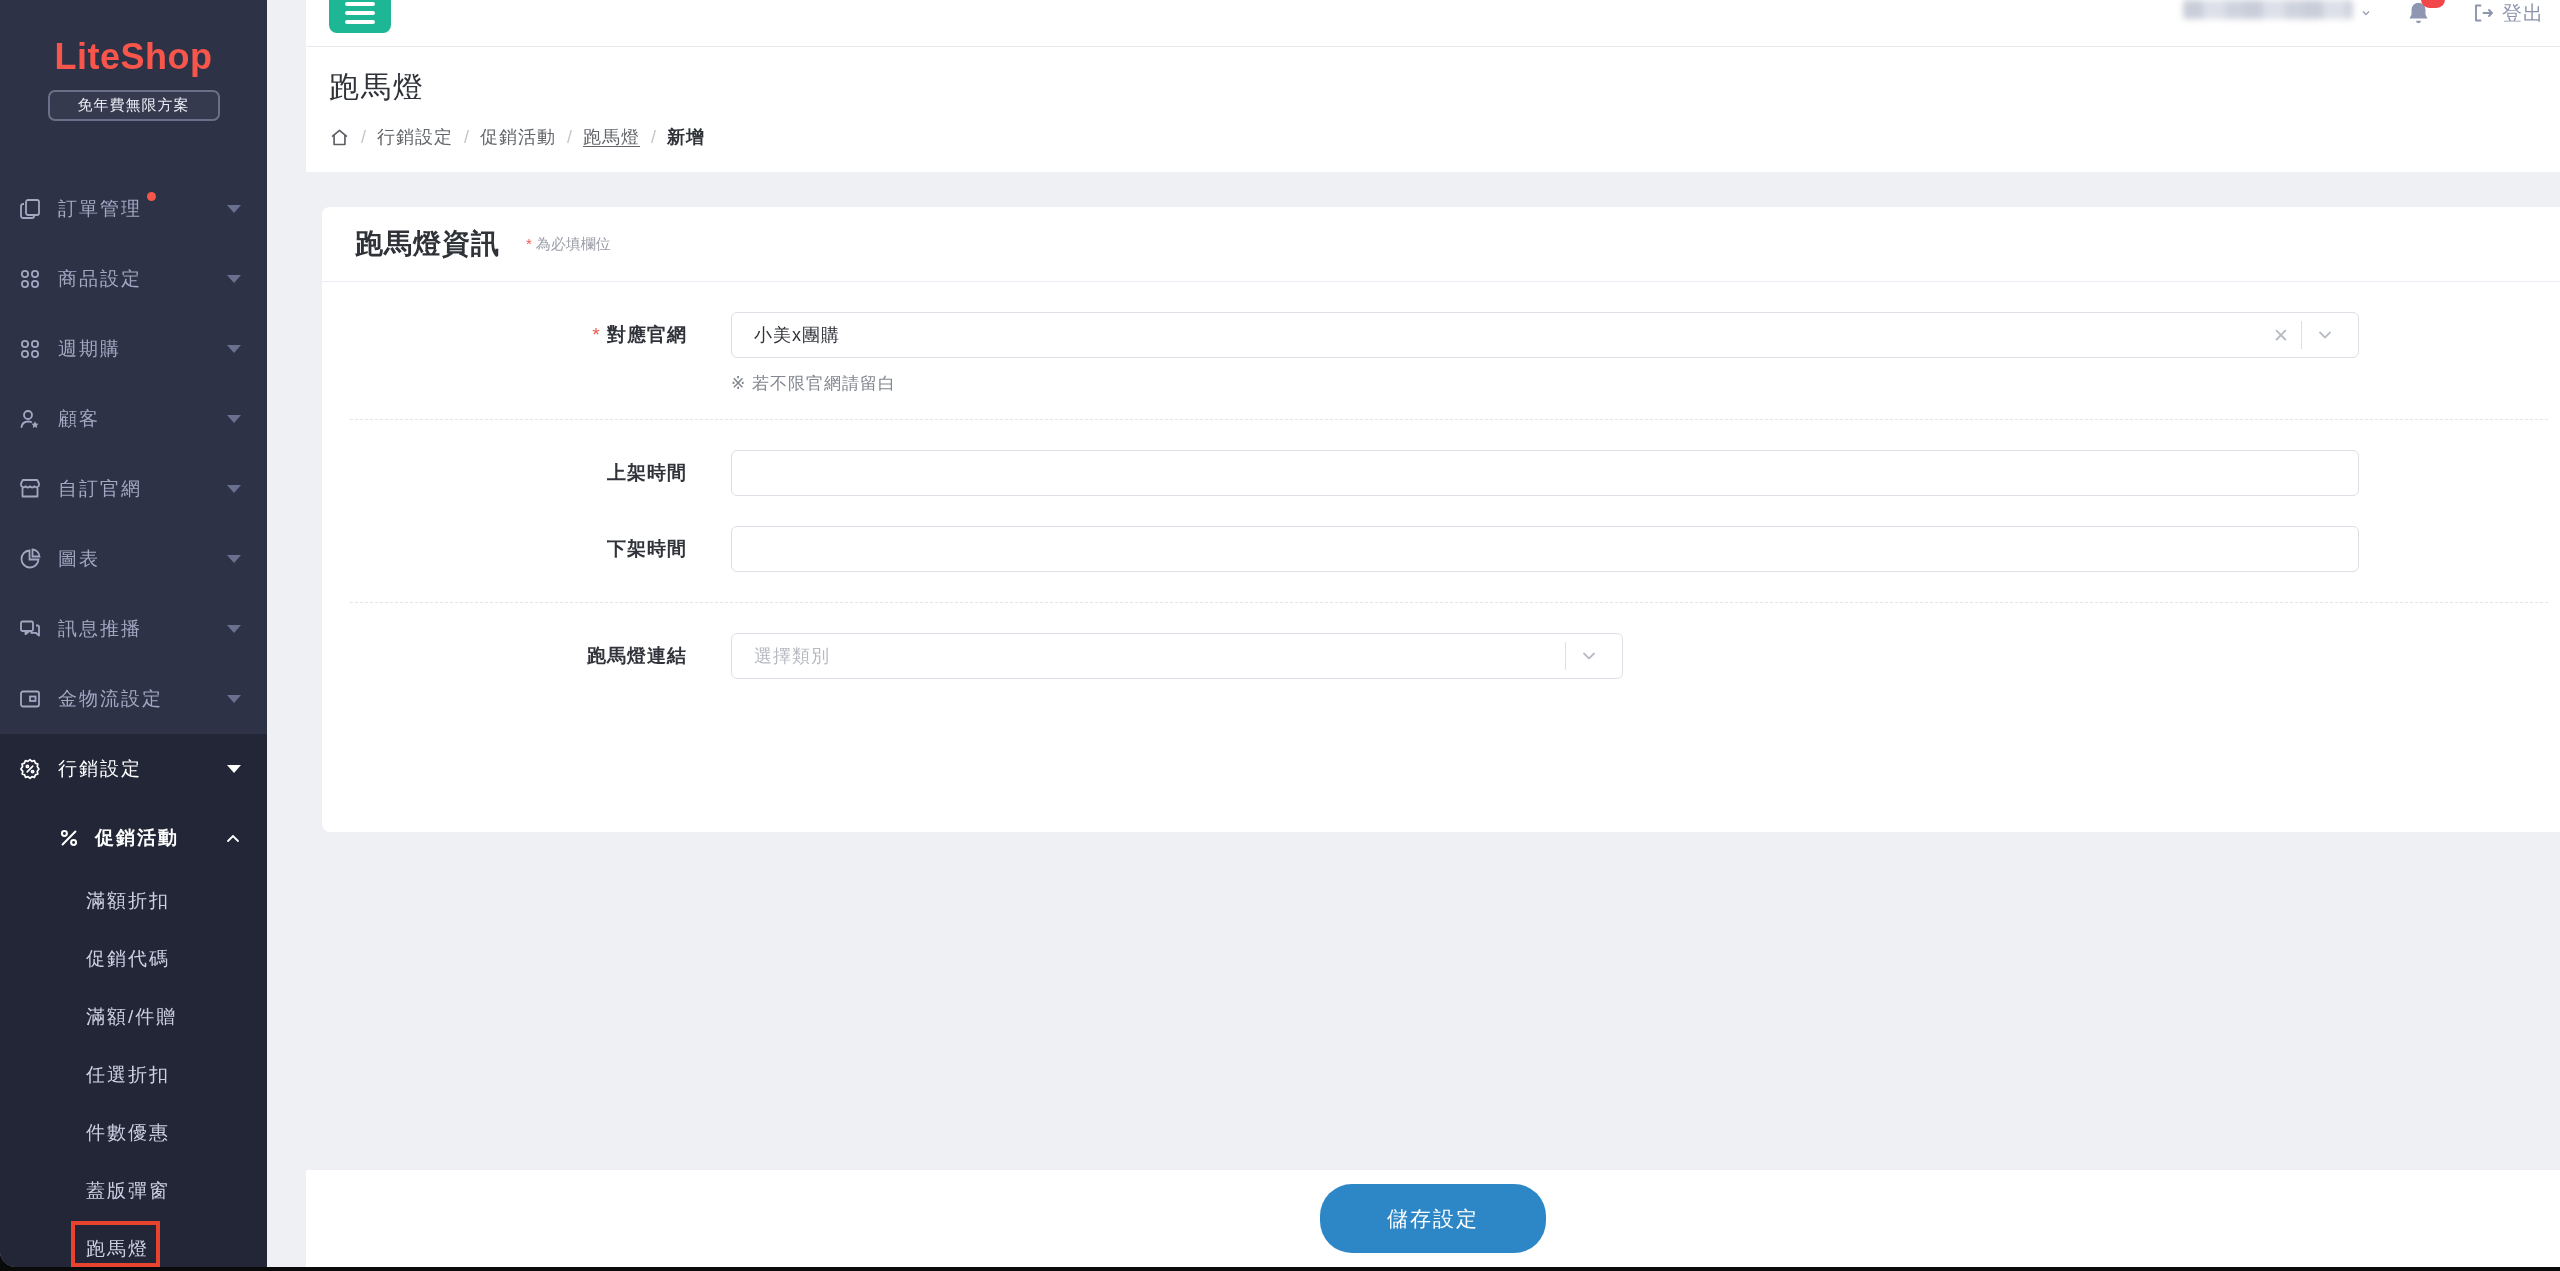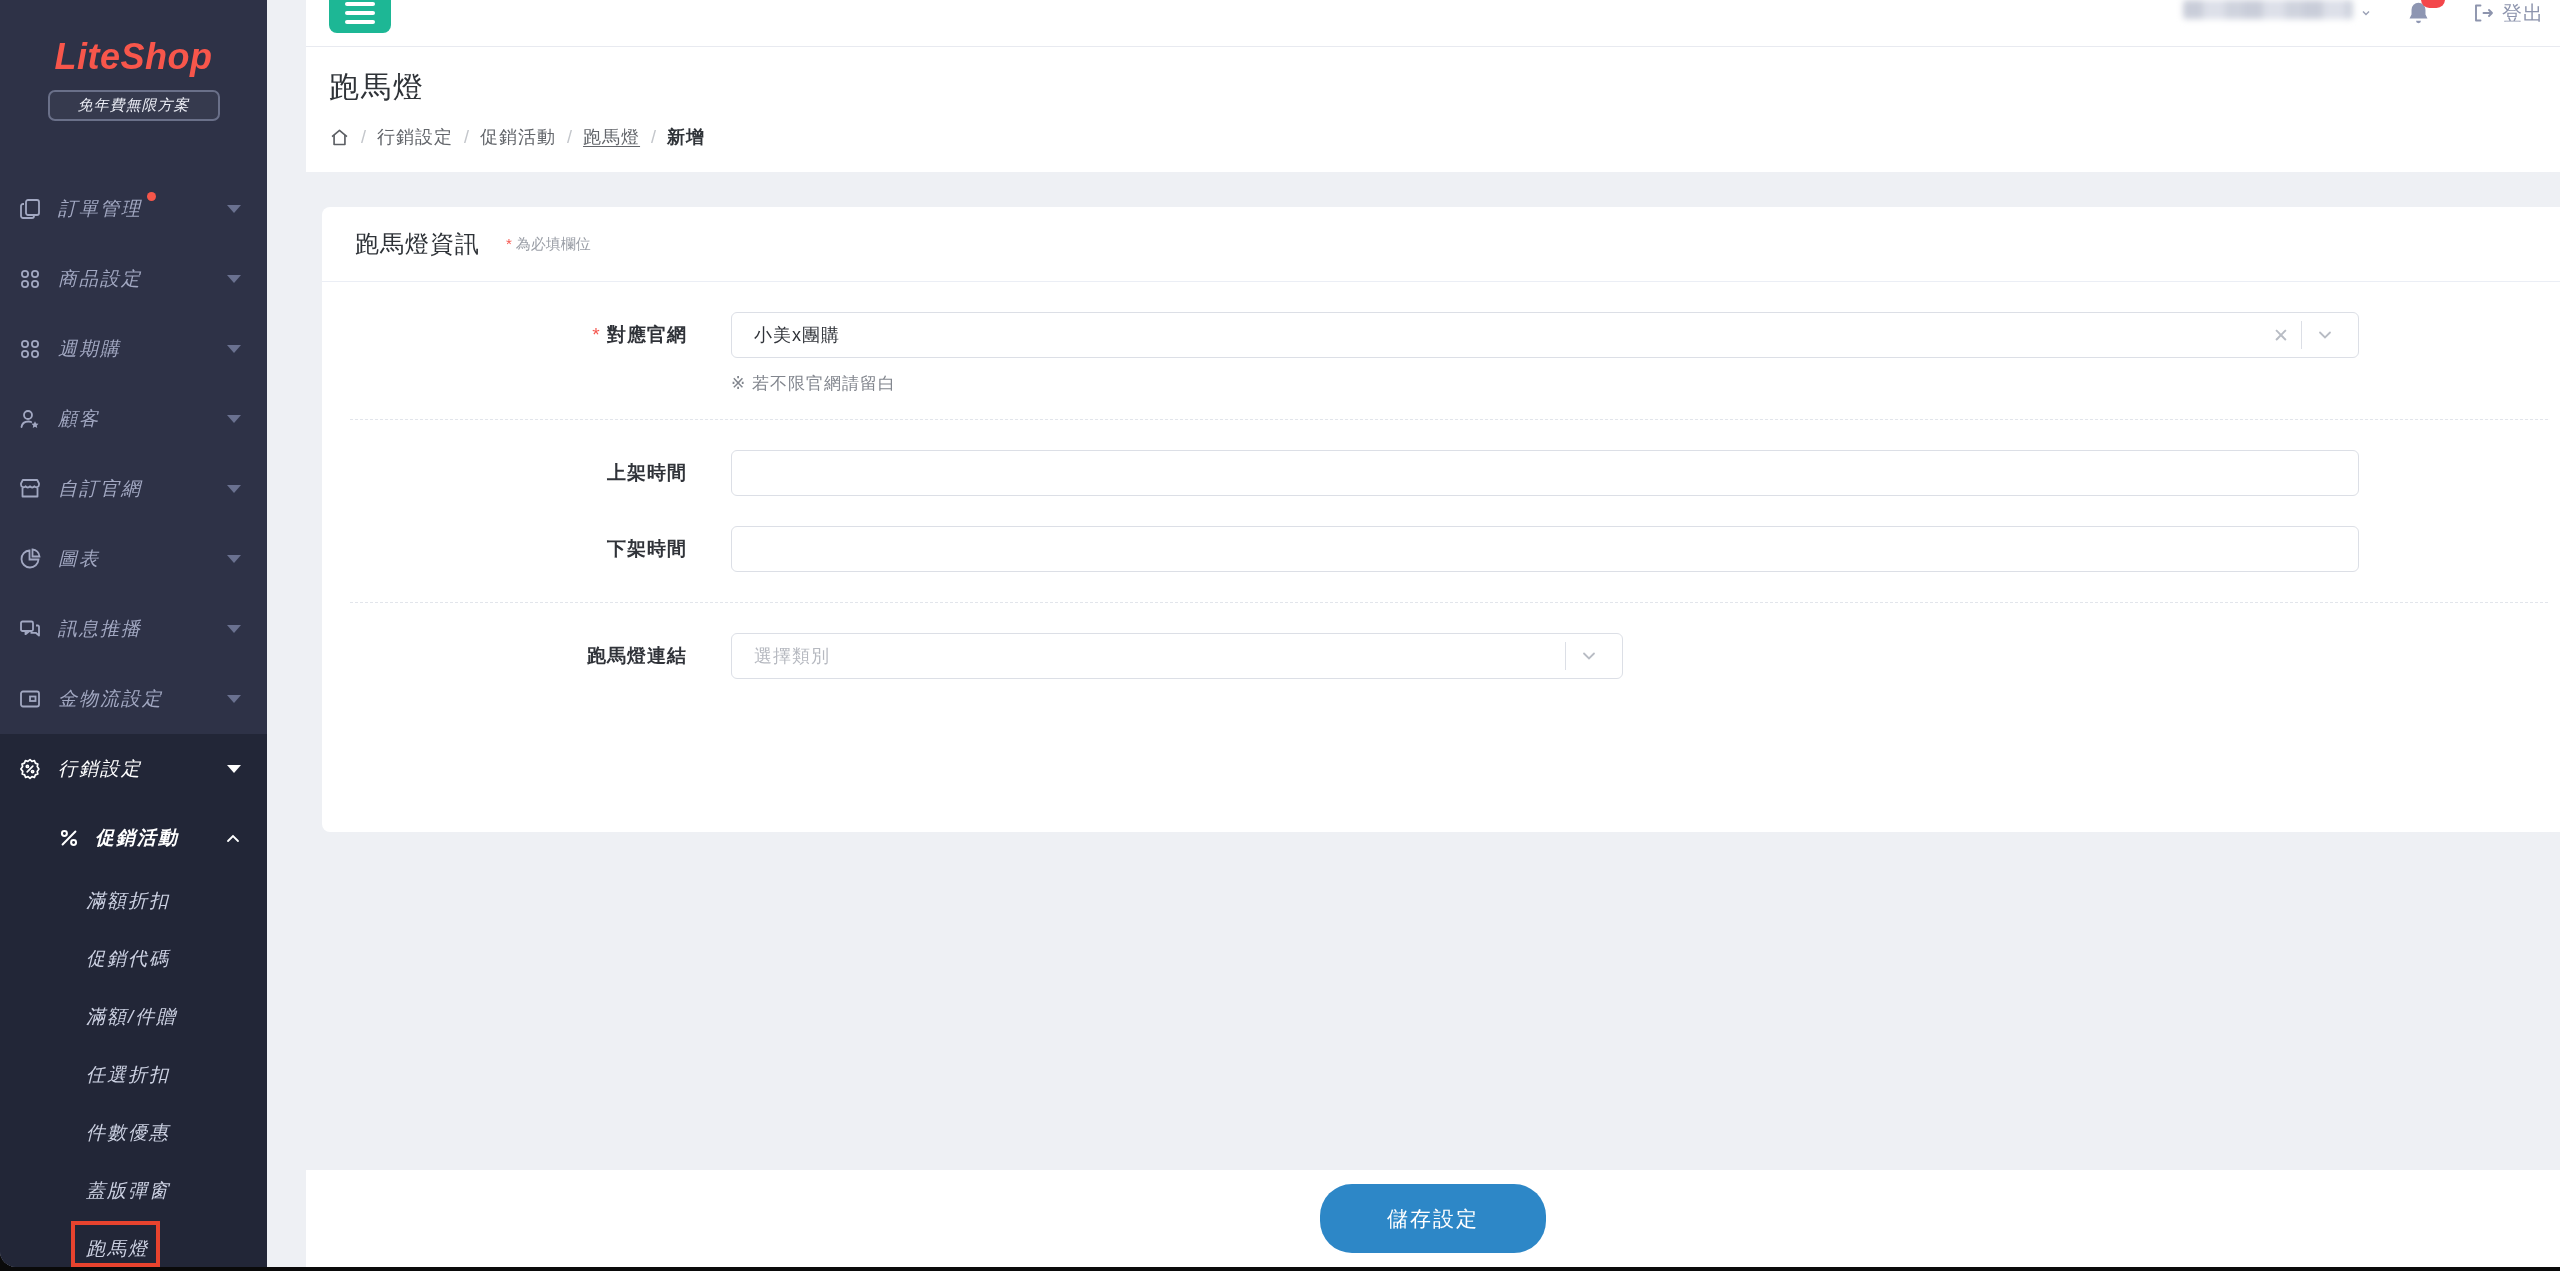--- a/index.html
+++ b/index.html
@@ -18,21 +18,20 @@
     overflow:hidden;
   }
 
   
   .sidebar {
     width:267px; flex:0 0 267px;
     background:#2e3247;
     color:#a2a8c2;
     display:flex; flex-direction:column;
     position:relative;
-    font-style:italic;
   }
   .logo {
     margin-top:36px;
     text-align:center;
     color:#f8564b;
     font-size:36px; font-weight:800;
     letter-spacing:0.5px;
   }
   .plan-badge-wrap { text-align:center; margin-top:12px; }
   .plan-badge {
@@ -153,21 +152,21 @@
   .crumb.underlined { text-decoration:underline; text-underline-offset:3px; cursor:pointer; }
   .crumb.current { color:#2f3338; font-weight:700; }
 
   .content { flex:1; background:#eef0f4; padding:35px 23px 0 16px; overflow:hidden; }
   .card {
     background:#ffffff;
     border-radius:8px;
     width:2254px; height:625px;
   }
   .card-head { height:75px; display:flex; align-items:center; padding:0 36px 0 33px; border-bottom:1px solid #ebeef5; }
-  .card-title { font-size:24px; font-weight:400; color:#2f3338; letter-spacing:1px; }
+  .card-title { font-size:28px; font-weight:700; color:#2f3338; letter-spacing:1px; }
   .required-note { margin-left:26px; font-size:15px; color:#9b9fa7; }
   .required-note .req-star { color:#f5564e; margin-right:4px; }
 
   .form { padding-top:30px; }
   .frow { display:flex; align-items:center; margin-bottom:30px; }
   .flabel {
     width:365px; flex:0 0 365px;
     text-align:right;
     font-size:19px; font-weight:600; color:#303339;
     letter-spacing:1px;

